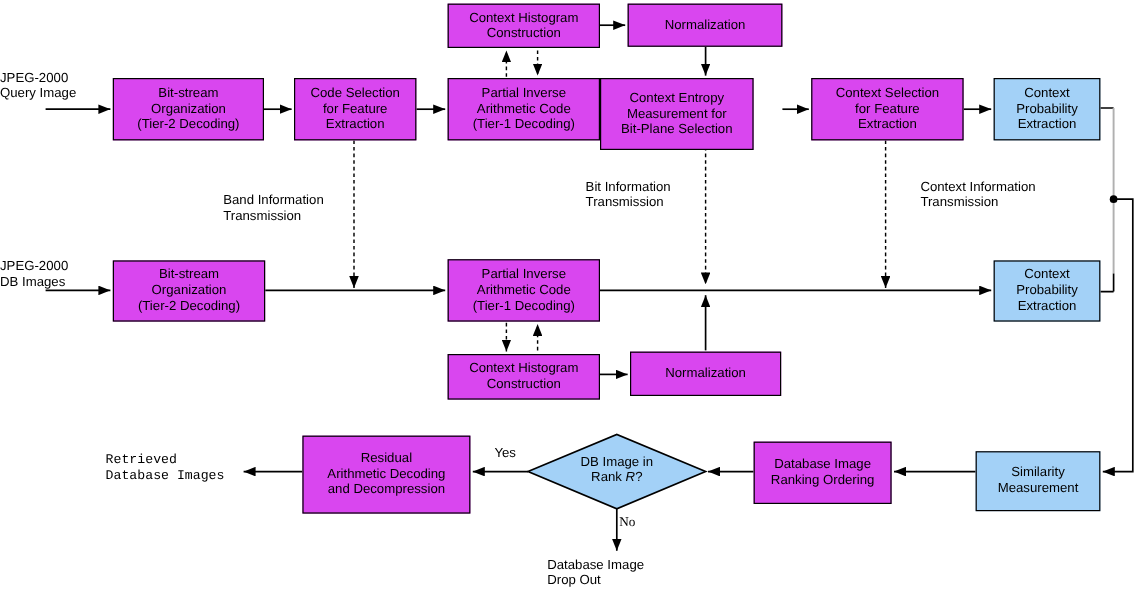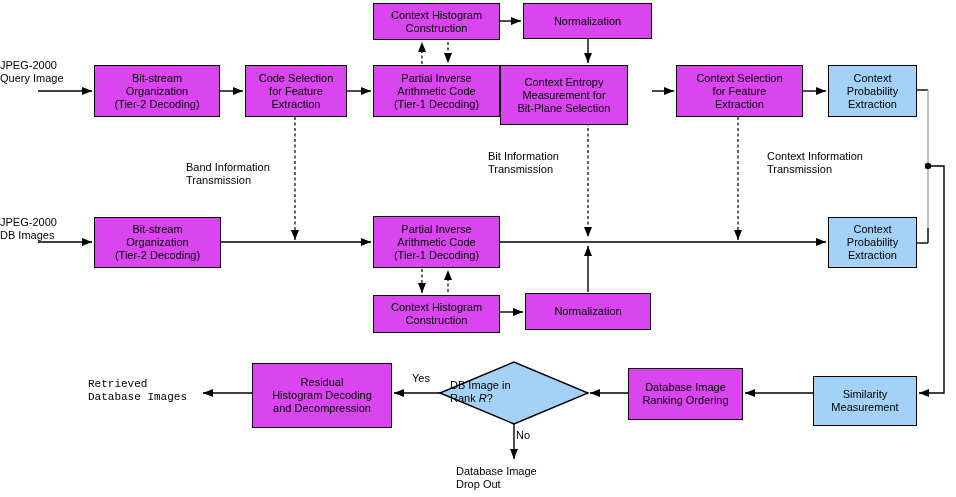--- a/index.html
+++ b/index.html
@@ -25,21 +25,21 @@
   .node.blue{background:var(--node-blue,#a3d1f7);}
   .lbl{
     position:absolute;
     font-size:11px;line-height:13px;
     text-align:left;
     white-space:pre-line;
   }
   .diamond-text{
     position:absolute;
     font-size:11px;line-height:13px;
-    text-align:left;
+    text-align:center;
   }
   .diamond-text .var{font-style:italic;}
   svg line, svg polyline{stroke:#000;stroke-width:1.4;fill:none;}
   svg .dashed{stroke-dasharray:3 2.5;stroke-width:1.2;}
   svg .gray{stroke:var(--wire-gray,#b0b0b0);stroke-width:1.6;}
   svg .shape{stroke:#000;stroke-width:1.4;}
 </style>
 </head>
 <body>
 
@@ -141,31 +141,31 @@
 Probability
 Extraction</div>
 
   <div class="node" style="left:373px;top:295px;width:127px;height:38px;">Context Histogram
 Construction</div>
   <div class="node" style="left:525px;top:293px;width:126px;height:37px;">Normalization</div>
 
   <div class="lbl" style="left:88px;top:378px;width:112px;font-family:Liberation Mono, monospace;">Retrieved
 Database Images</div>
   <div class="node" style="left:252px;top:363px;width:140px;height:65px;">Residual
-Histogram Decoding
+Arithmetic Decoding
 and Decompression</div>
   <div class="lbl" style="left:412px;top:372px;width:30px;">Yes</div>
 
   <div class="diamond-text" style="left:450px;top:379px;width:128px;">
     <span>DB Image in</span><br>
     <span><span>Rank </span><span class="var">R</span><span>?</span></span>
   </div>
 
   <div class="node" style="left:628px;top:368px;width:115px;height:52px;">Database Image
 Ranking Ordering</div>
   <div class="node blue" style="left:813px;top:376px;width:104px;height:50px;">Similarity
 Measurement</div>
 
-  <div class="lbl" style="left:516px;top:429px;width:30px;">No</div>
+  <div class="lbl" style="left:516px;top:429px;width:30px;font-family:Liberation Serif, serif;">No</div>
   <div class="lbl" style="left:456px;top:465px;width:116px;">Database Image
 Drop Out</div>
 
 </div>
 
 </body></html>

